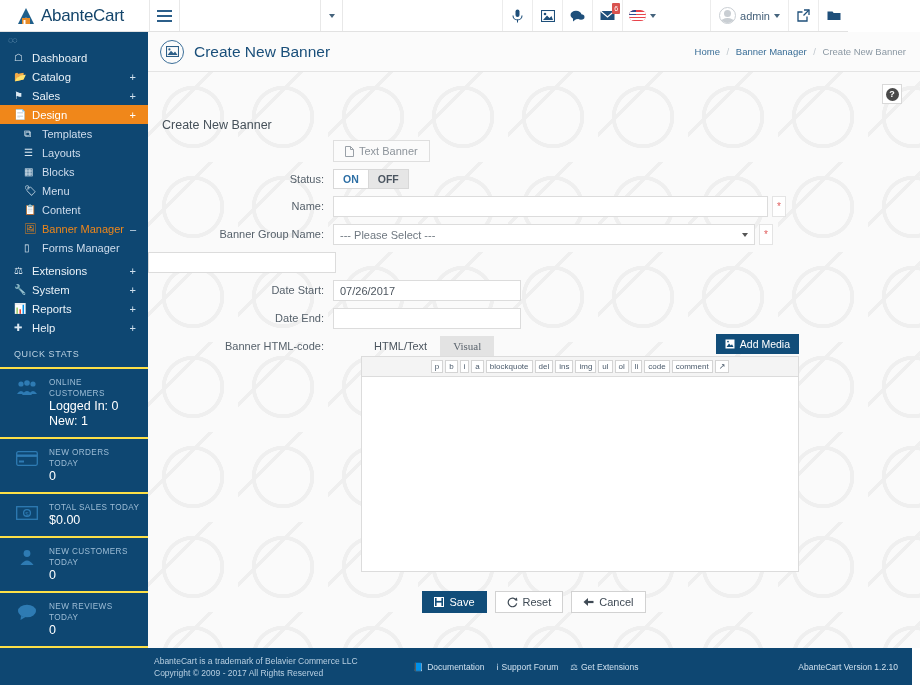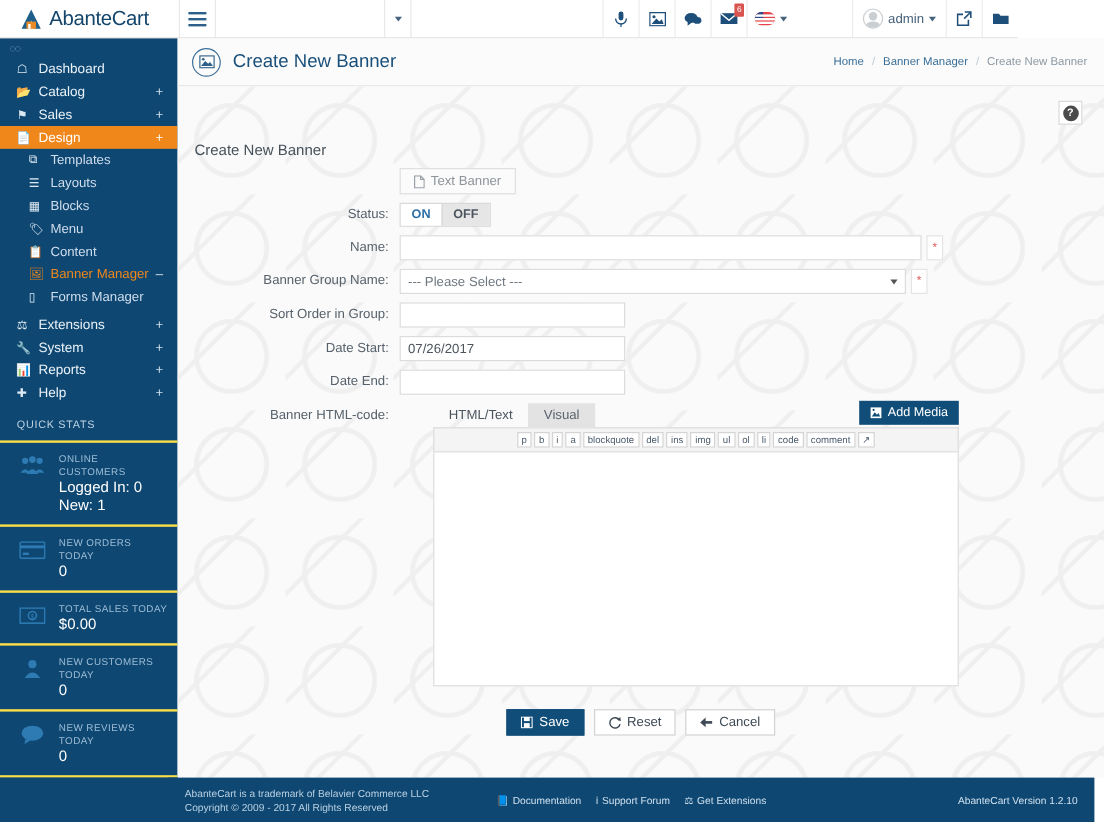--- a/index.html
+++ b/index.html
@@ -188,21 +188,21 @@
     color: #e05c5c; font-size: 10px;
   }
 
   
   .editor { width: 438px; margin-left: 28px; }
   .ed-top { display: flex; align-items: flex-end; position: relative; }
   .ed-tab {
     padding: 4px 13px; font-size: 11px; color: #4a545e; cursor: pointer;
     background: transparent;
   }
-  .ed-tab.inactive { background: #e3e3e3; color: #5b646d; }
+  .ed-tab.inactive { background: #e3e3e3; color: #5b646d; font-family: Liberation Serif, serif; }
   .addmedia {
     position: absolute; right: 0; bottom: 2px;
     background: #114d79; color: #fff; font-size: 10.5px;
     padding: 4px 9px; display: inline-flex; align-items: center; gap: 5px; cursor: pointer;
   }
   .ed-tools {
     background: #f4f4f4; border: 1px solid #dcdcdc; border-bottom: none;
     padding: 3px 4px; display: flex; gap: 2px; align-items: center;
     justify-content: center; flex-wrap: nowrap;
   }
@@ -576,21 +576,20 @@
         <div class="fctl" style="display:flex">
           <div class="selbox">
             <span>--- Please Select ---</span>
             <span class="scaret"></span>
           </div>
           <span class="reqbox">*</span>
         </div>
       </div>
 
       <div class="frow">
-        <div class="flabel">Sort Order in Group:</div>
         <div class="fctl">
           <input class="inp w-sm" value="" style="">
         </div>
       </div>
 
       <div class="frow">
         <div class="flabel">Date Start:</div>
         <div class="fctl">
           <input class="inp w-sm" value="07/26/2017" style="">
         </div>

